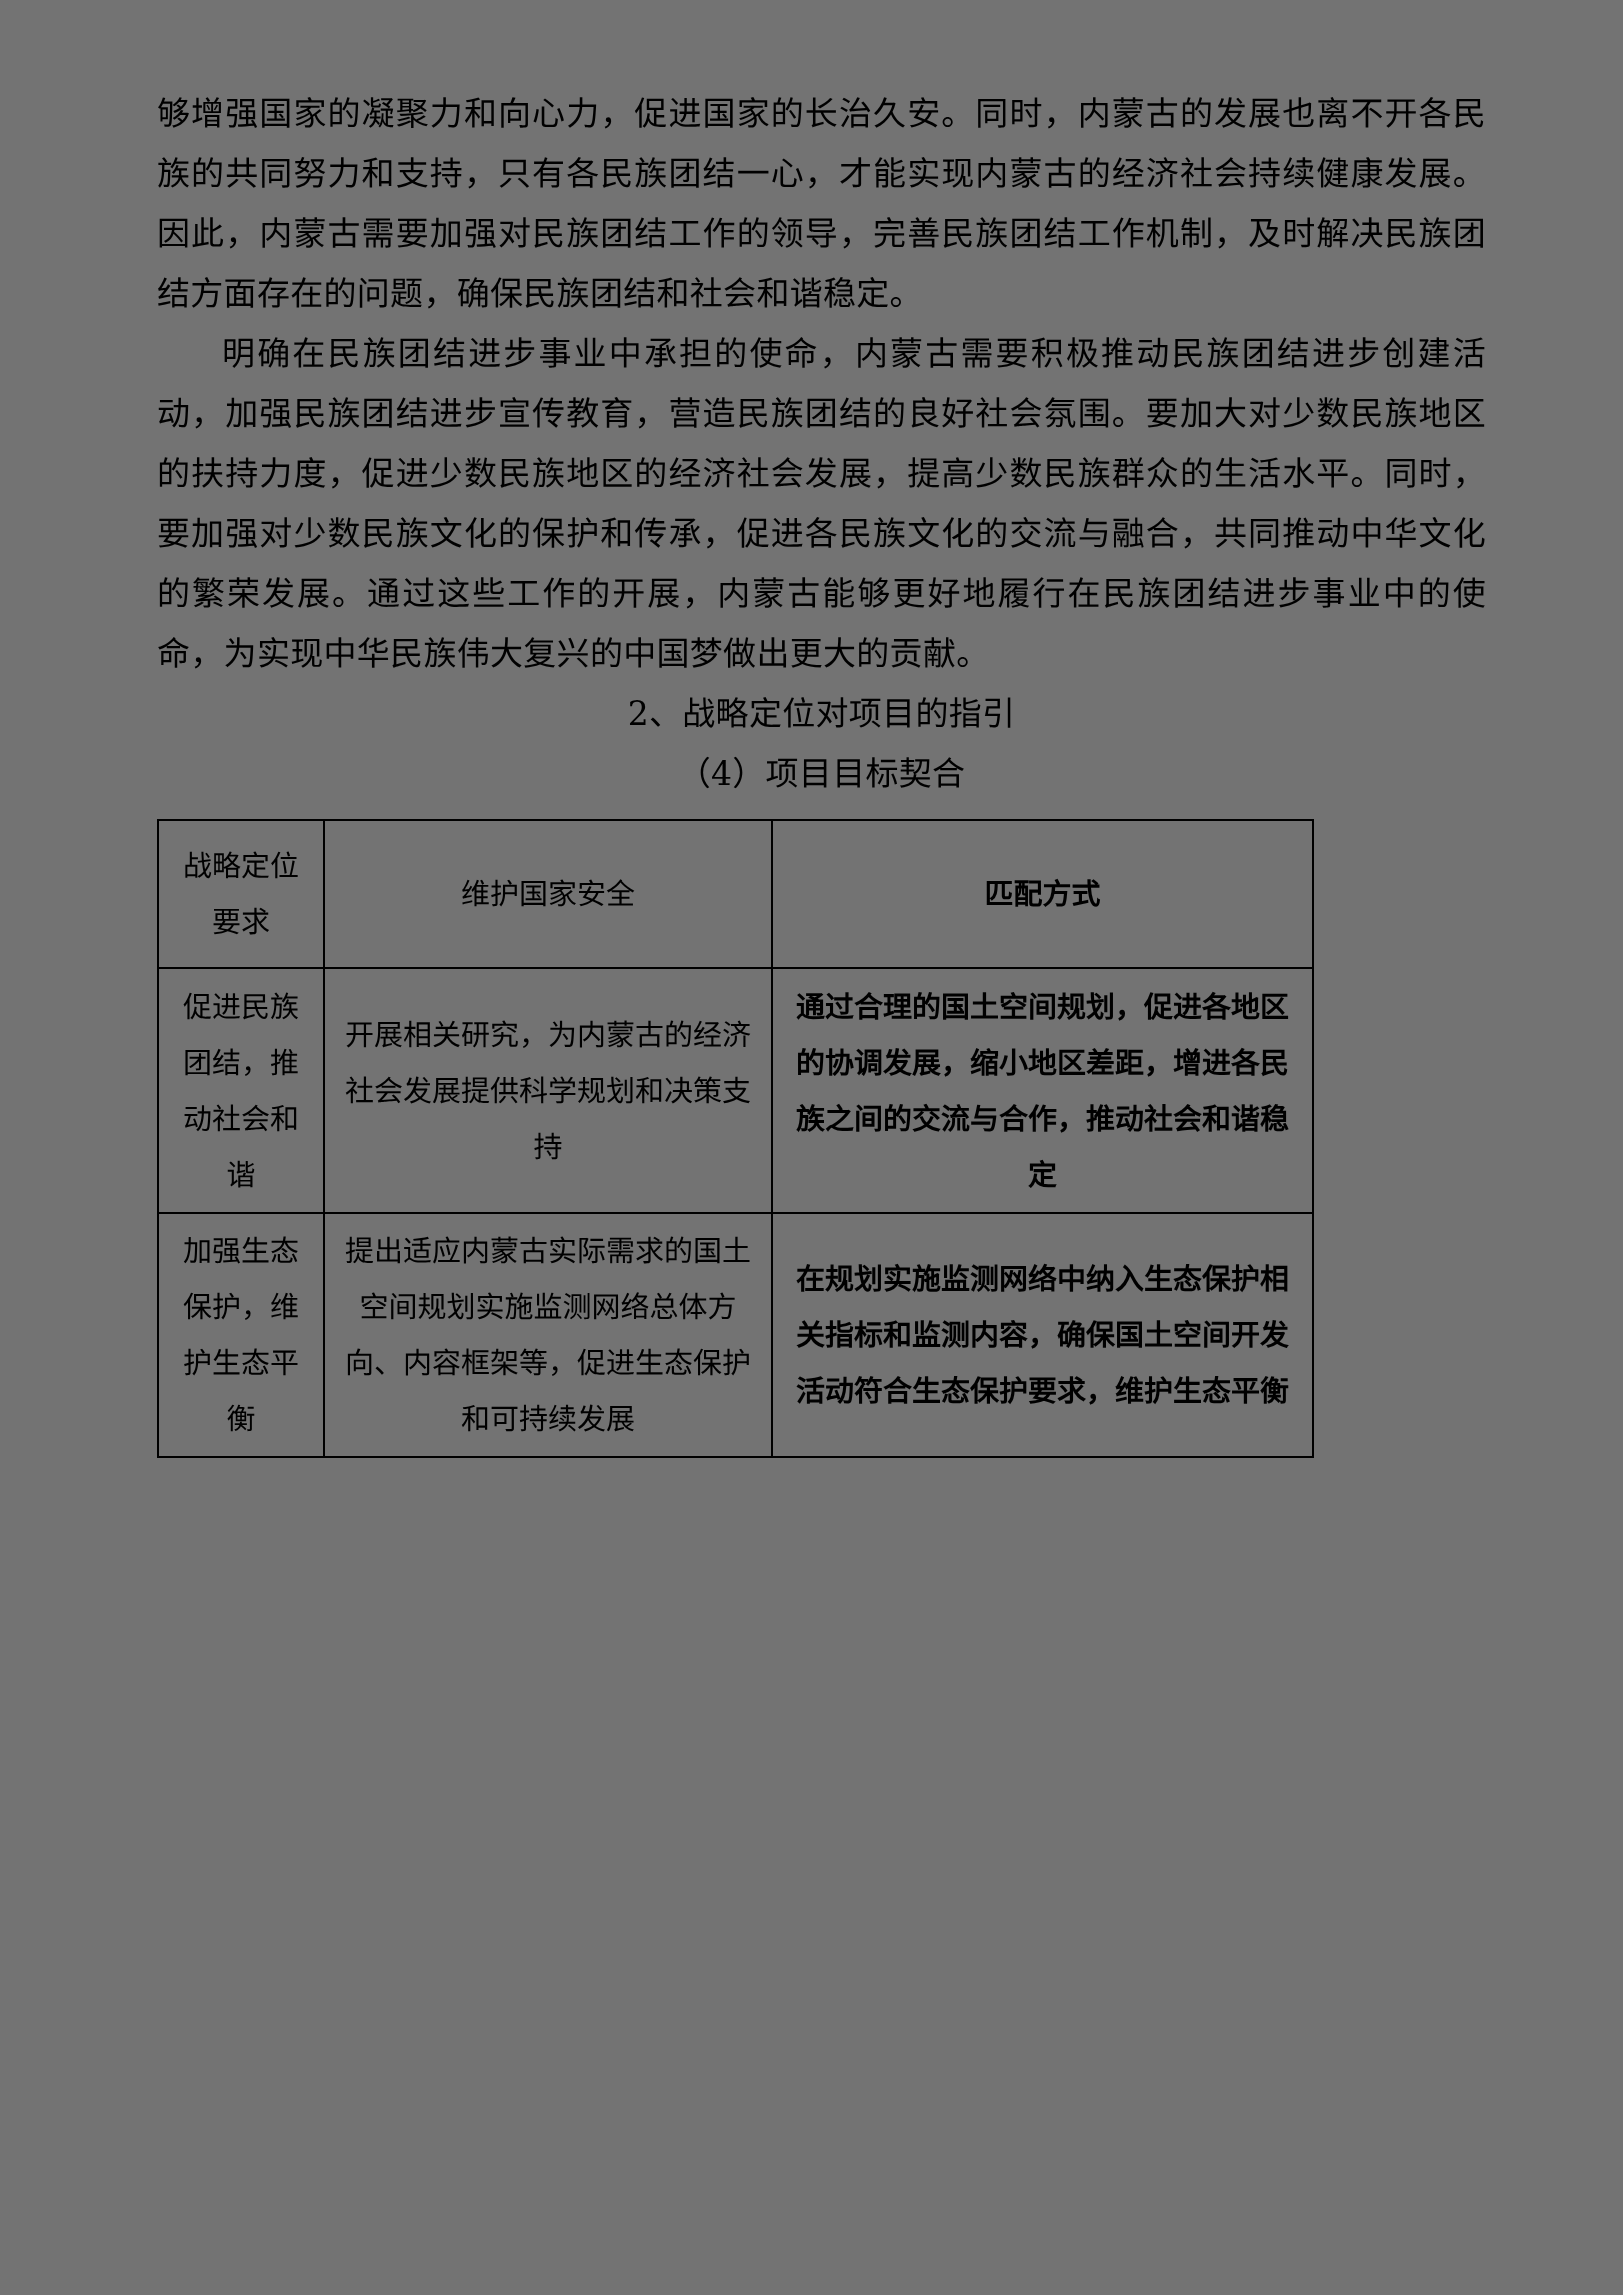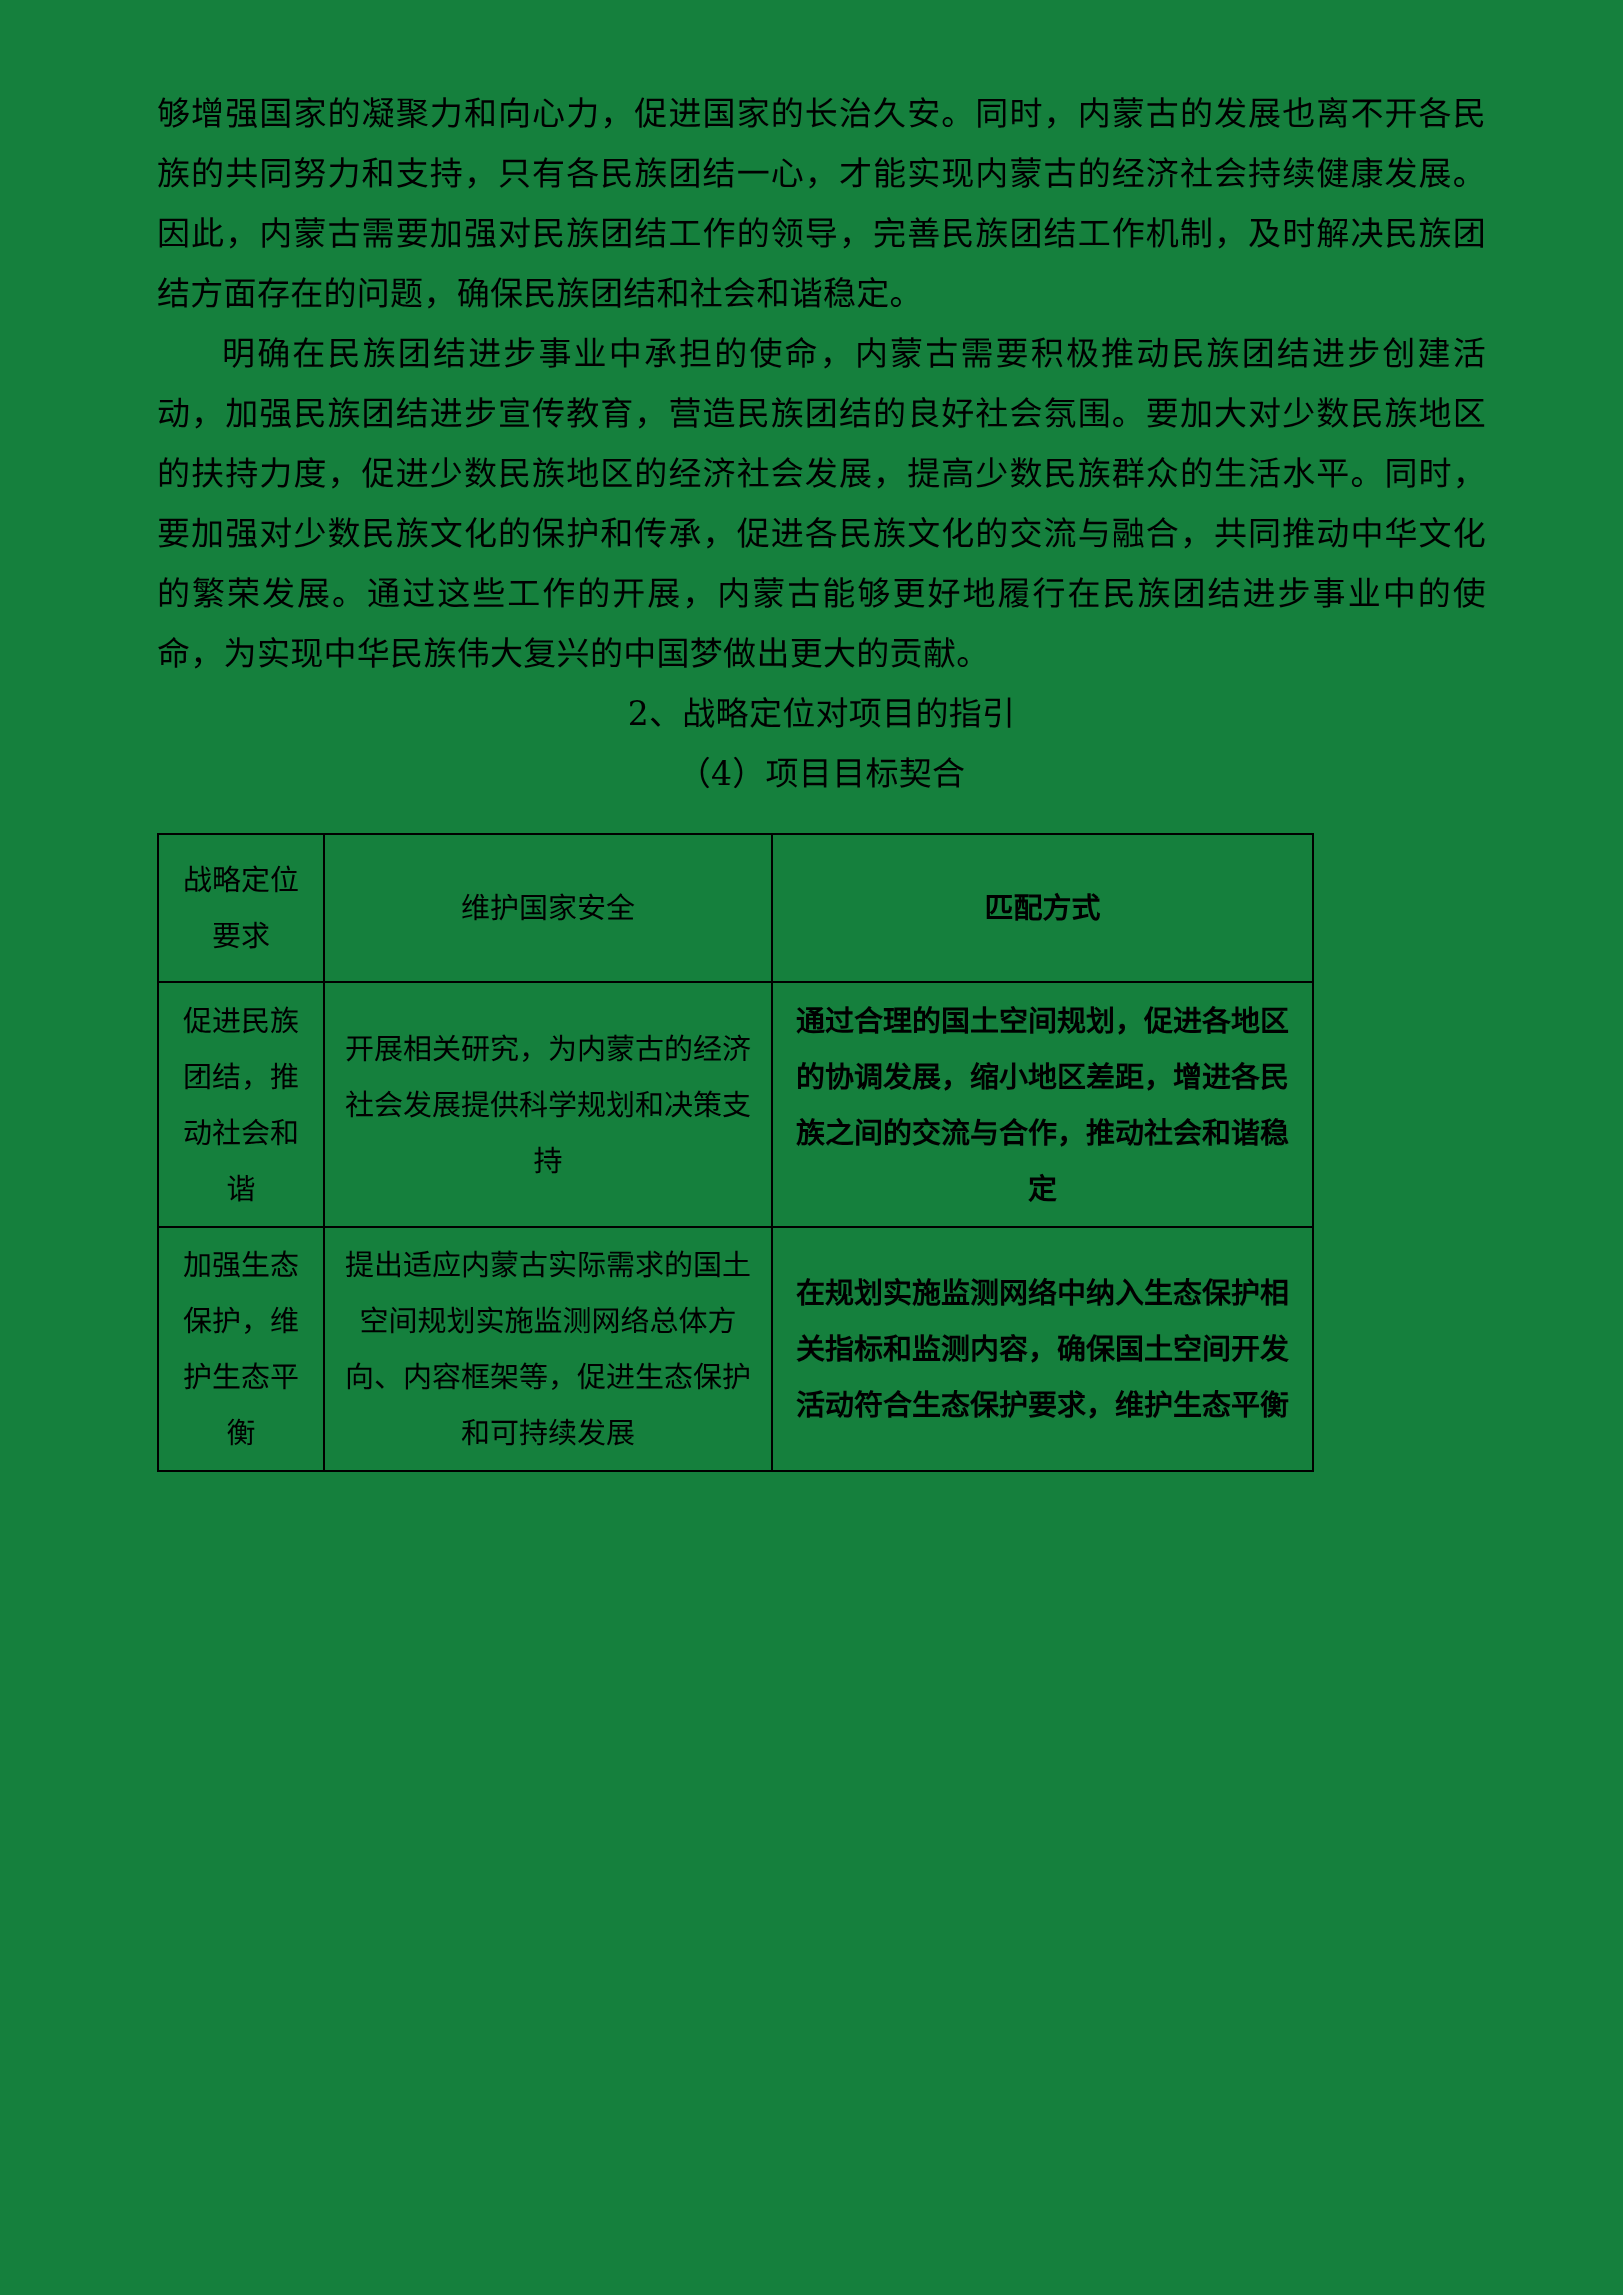--- a/index.html
+++ b/index.html
@@ -5,21 +5,21 @@
 <style>
   html, body {
     margin: 0;
     padding: 0;
     background: #ffffff;
   }
   .page {
     position: relative;
     width: 1623px;
     height: 2295px;
-    background: #15803d;
+    background: #737373;
     box-sizing: border-box;
     padding: 84px 137px 0 157px;
     font-family: "DejaVu Serif", "Liberation Serif", serif;
     color: #000000;
   }
   .body-text {
     font-size: 33px;
     line-height: 60px;
     text-align: justify;
     text-justify: inter-ideograph;
@@ -38,21 +38,21 @@
     line-height: 60px;
     text-align: center;
     margin: 0;
     text-indent: 0;
     letter-spacing: 0.3px;
   }
 
   table.fit-table {
     border-collapse: collapse;
     width: 1086px;
-    margin-top: 29px;
+    margin-top: 15px;
     margin-left: 0px;
     table-layout: fixed;
     border-radius: 18px;
   }
   table.fit-table td {
     border: 2px solid #000000;
     font-size: 29px;
     line-height: 56px;
     padding: 9.2px 10.5px;
     vertical-align: middle;

